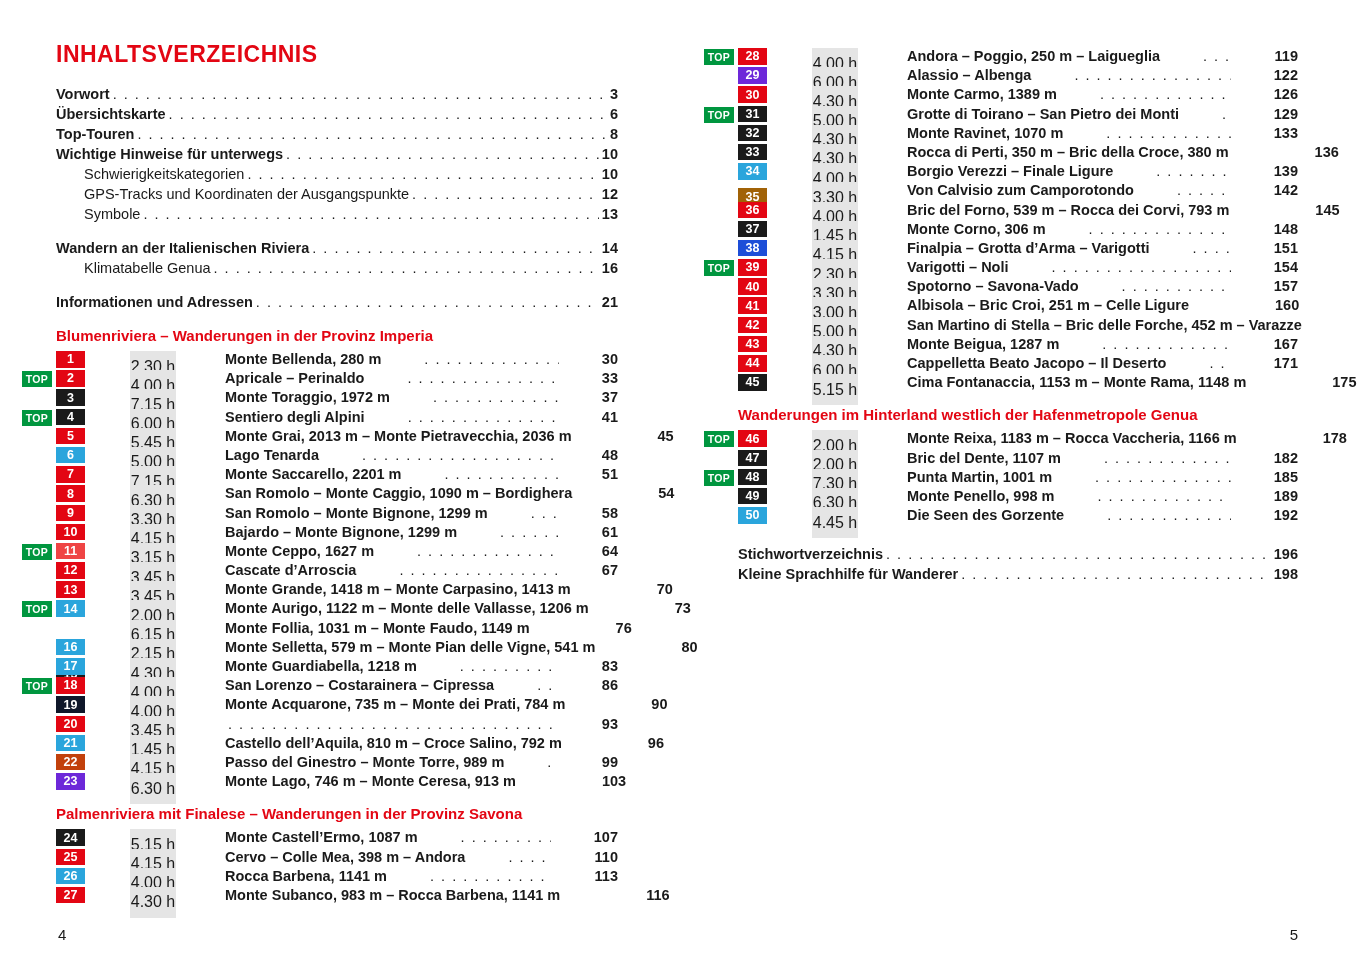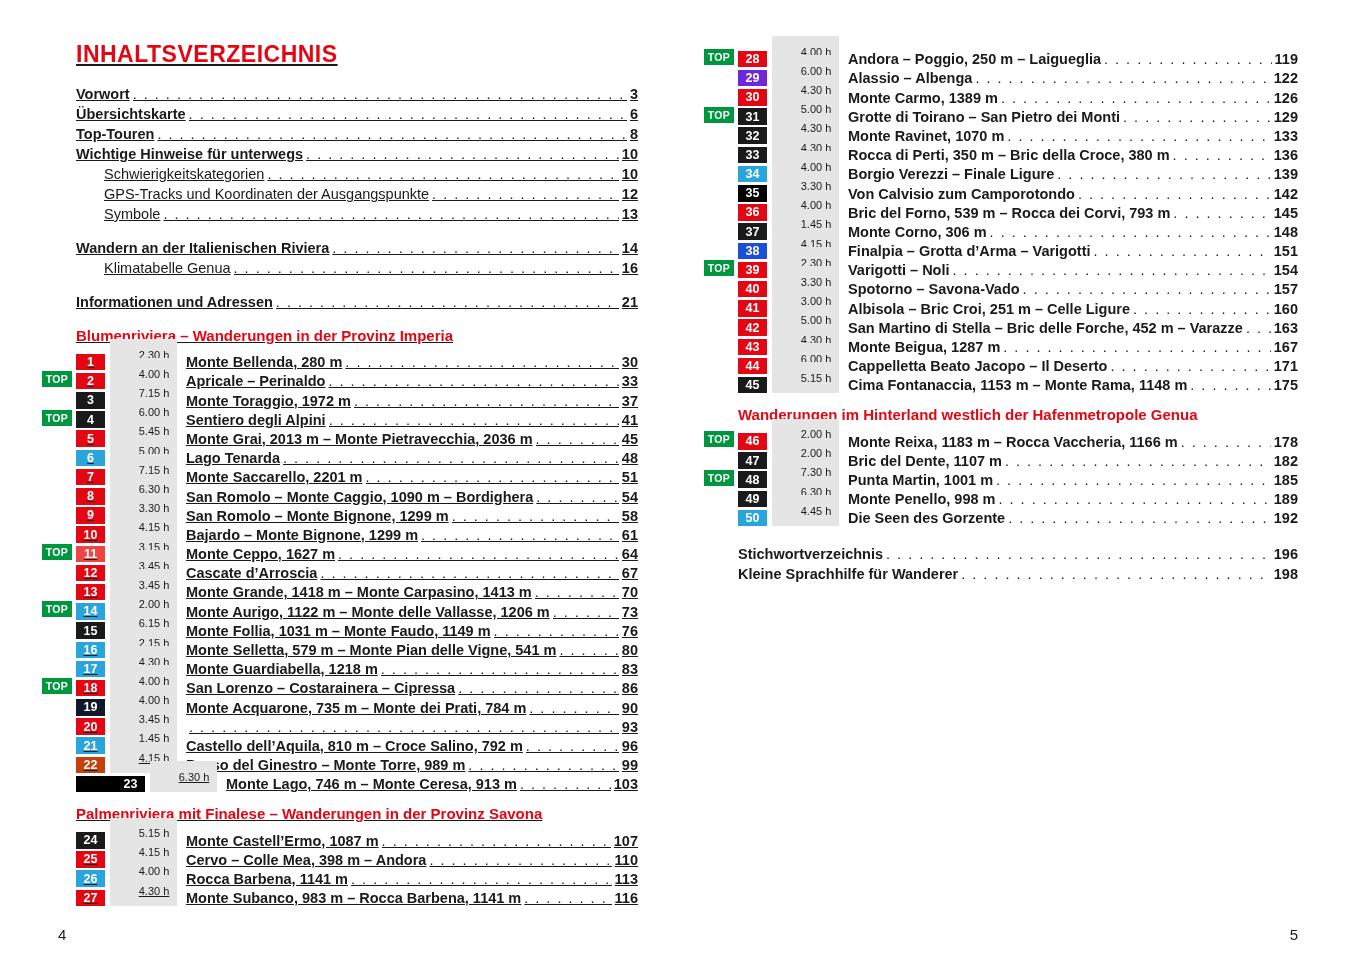--- a/index.html
+++ b/index.html
@@ -9,56 +9,56 @@
     --top-green:#00963f;
     --time-bg:#e5e5e5;
     --ink:#1a1a1a;
   }
   html,body{margin:0;padding:0;background:#ffffff;}
   .spread{
     position:relative;width:1359px;height:969px;background:#fff;overflow:hidden;
     font-family:"Liberation Sans",sans-serif;color:var(--ink);
   }
   .col{position:absolute;top:40px;}
-  .col-left{left:76px;width:562px;text-decoration:underline;}
+  .col-left{left:56px;width:562px;}
   .col-right{left:738px;width:560px;padding-top:8px;}
 
   .toc-title{
     color:var(--accent-red);font-size:23px;font-weight:bold;letter-spacing:0.5px;
     margin:0 0 16px 0;line-height:28px;
   }
   .section-heading{
     color:var(--accent-red);font-size:15px;font-weight:bold;
     margin:12px 0 6px 0;line-height:19px;white-space:nowrap;
   }
   .toc-group{margin-bottom:14px;}
   .toc-row{display:flex;align-items:baseline;line-height:20px;font-size:14.5px;}
   .toc-row.main .toc-label,.toc-row.main .pg{font-weight:bold;}
   .toc-row.sub{padding-left:28px;}
   .toc-label{white-space:nowrap;flex:0 0 auto;}
 
   .tours-group{margin:0;}
   .tours-group + .toc-group{margin-top:18px;}
   .tour-row{
-    position:relative;display:flex;align-items:flex-end;
-    height:19.2px;font-size:14.5px;
+    position:relative;display:flex;align-items:flex-start;
+    height:19.2px;font-size:14.5px;gap:40px;
   }
   .top-badge{
     position:absolute;left:-34px;top:1px;width:30px;height:16px;
     background:var(--top-green);color:#fff;font-size:10.5px;font-weight:bold;
     display:flex;align-items:center;justify-content:center;letter-spacing:0.3px;
   }
   .num-badge{
     flex:0 0 auto;width:29px;height:16.5px;color:#fff;font-weight:bold;font-size:12.5px;
     display:flex;align-items:center;justify-content:center;margin-right:5px;
     background:var(--accent-red);
   }
   .time-box{
     flex:0 0 auto;width:46px;height:31px;background:var(--time-bg);
-    font-size:11px;display:flex;align-items:center;justify-content:center;margin-right:9px;padding-left:21px;
+    font-size:16px;display:flex;align-items:center;justify-content:center;margin-right:9px;
   }
   .tour-title{font-weight:bold;white-space:nowrap;flex:0 0 auto;}
   .dots{flex:1 1 auto;min-width:0;overflow:hidden;white-space:nowrap;margin:0 3px;}
   .dots::after{
     letter-spacing:1.5px;
     content:". . . . . . . . . . . . . . . . . . . . . . . . . . . . . . . . . . . . . . . . . . . . . . . . . . . . . . . . . . . . . . . . . . . . . . . . . . . . . . . . . . . . . . . . . . . . . . . . . . . . . . . . . . . . . . . . . . . . . . . .";
   }
   .pg{flex:0 0 auto;font-weight:bold;text-align:right;}
   .tour-row .pg{font-weight:bold;}
 
@@ -282,21 +282,21 @@
           <span class="pg">96</span>
         </div>
         <div class="tour-row">
           <span class="num-badge" style="background: #c2410c;">22</span>
           <span class="time-box">4.15 h</span>
           <span class="tour-title">Passo del Ginestro – Monte Torre, 989 m</span>
           <span class="dots"></span>
           <span class="pg">99</span>
         </div>
         <div class="tour-row">
-          <span class="num-badge" style="background: #000000; padding-left: 40px;">23</span>
+          <span class="num-badge" style="background: #6d28d9;">23</span>
           <span class="time-box">6.30 h</span>
           <span class="tour-title">Monte Lago, 746 m – Monte Ceresa, 913 m</span>
           <span class="dots"></span>
           <span class="pg">103</span>
         </div>
       </div>
       <div class="section-heading">Palmenriviera mit Finalese – Wanderungen in der Provinz Savona</div>
       <div class="tours-group">
         <div class="tour-row">
           <span class="num-badge" style="background: rgb(26, 26, 26);">24</span>
@@ -375,21 +375,21 @@
           <span class="pg">136</span>
         </div>
         <div class="tour-row">
           <span class="num-badge" style="background: rgb(42, 165, 220);">34</span>
           <span class="time-box">4.00 h</span>
           <span class="tour-title">Borgio Verezzi – Finale Ligure</span>
           <span class="dots"></span>
           <span class="pg">139</span>
         </div>
         <div class="tour-row">
-          <span class="num-badge" style="background: #000000;">35</span>
+          <span class="num-badge" style="background: #a16207; margin-top: 6px;">35</span>
           <span class="time-box">3.30 h</span>
           <span class="tour-title">Von Calvisio zum Camporotondo</span>
           <span class="dots"></span>
           <span class="pg">142</span>
         </div>
         <div class="tour-row">
           <span class="num-badge" style="background: rgb(227, 6, 19);">36</span>
           <span class="time-box">4.00 h</span>
           <span class="tour-title">Bric del Forno, 539 m – Rocca dei Corvi, 793 m</span>
           <span class="dots"></span>

